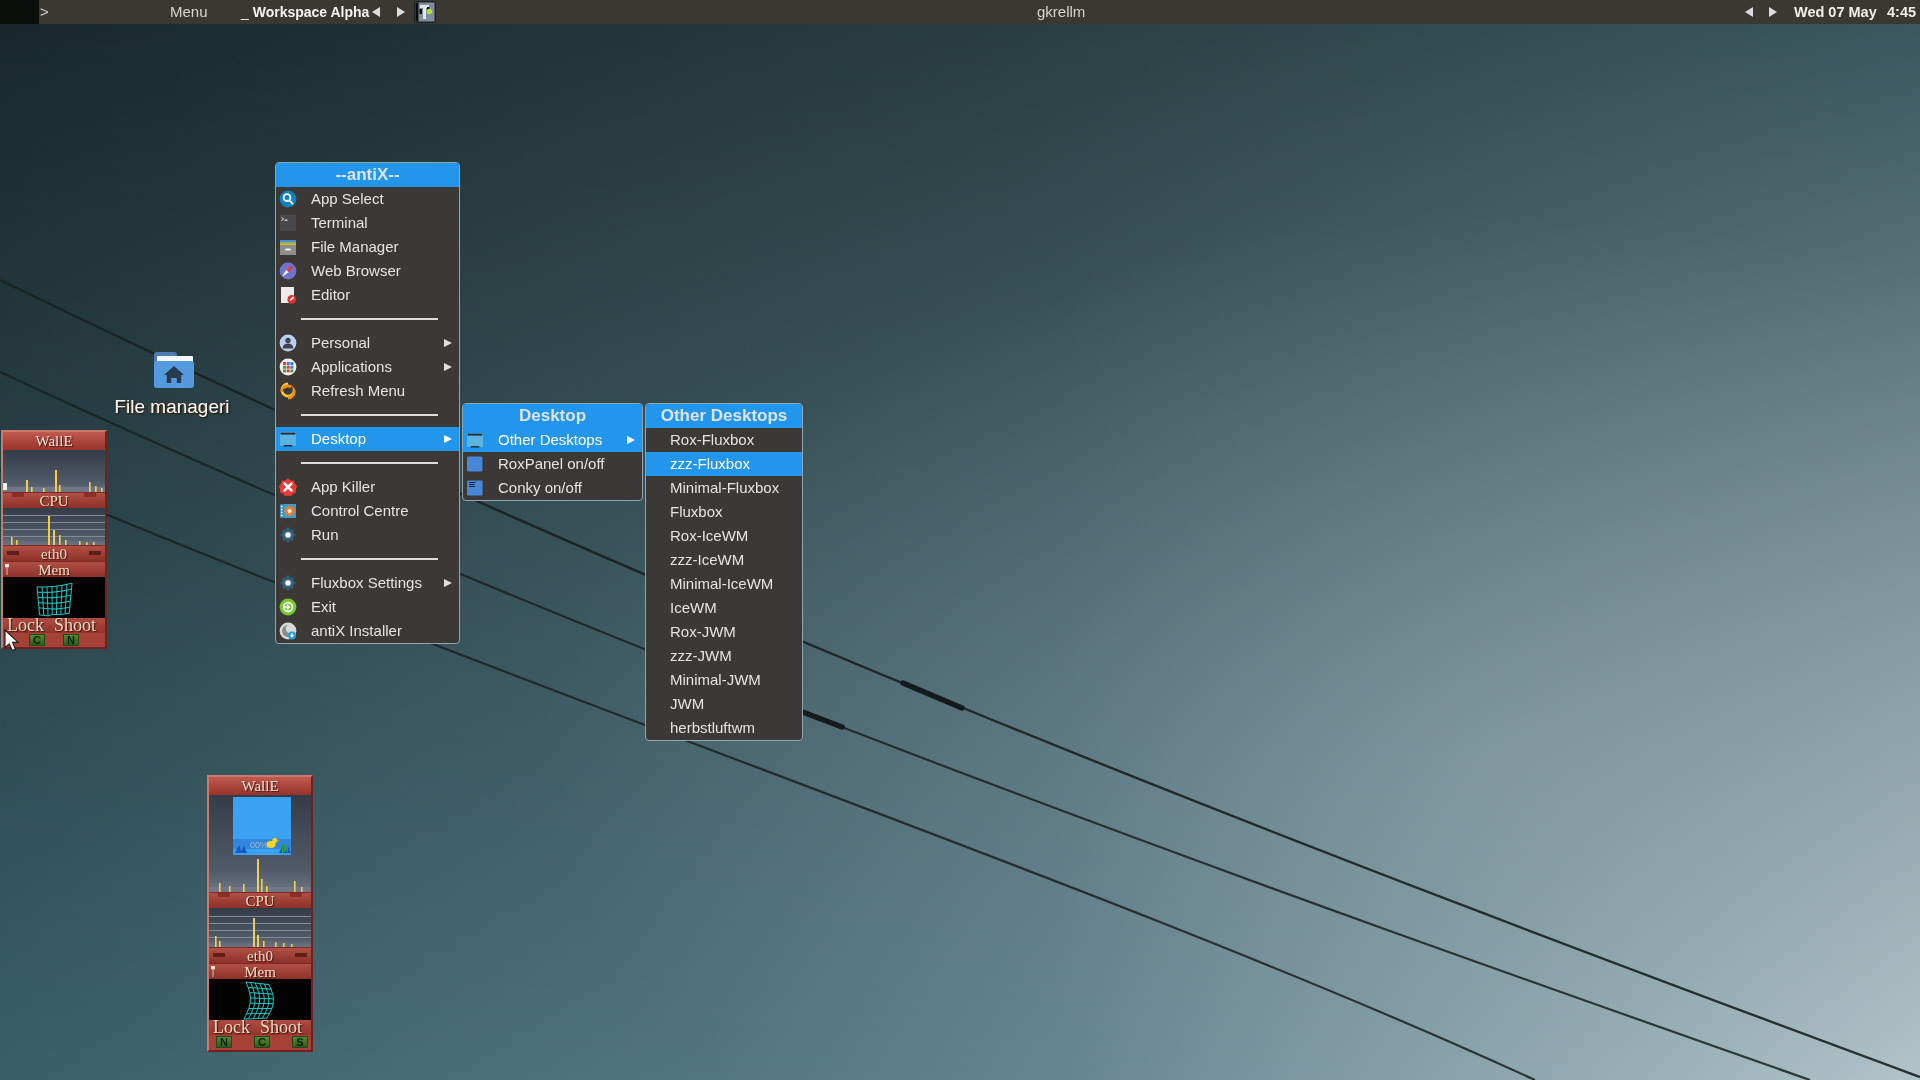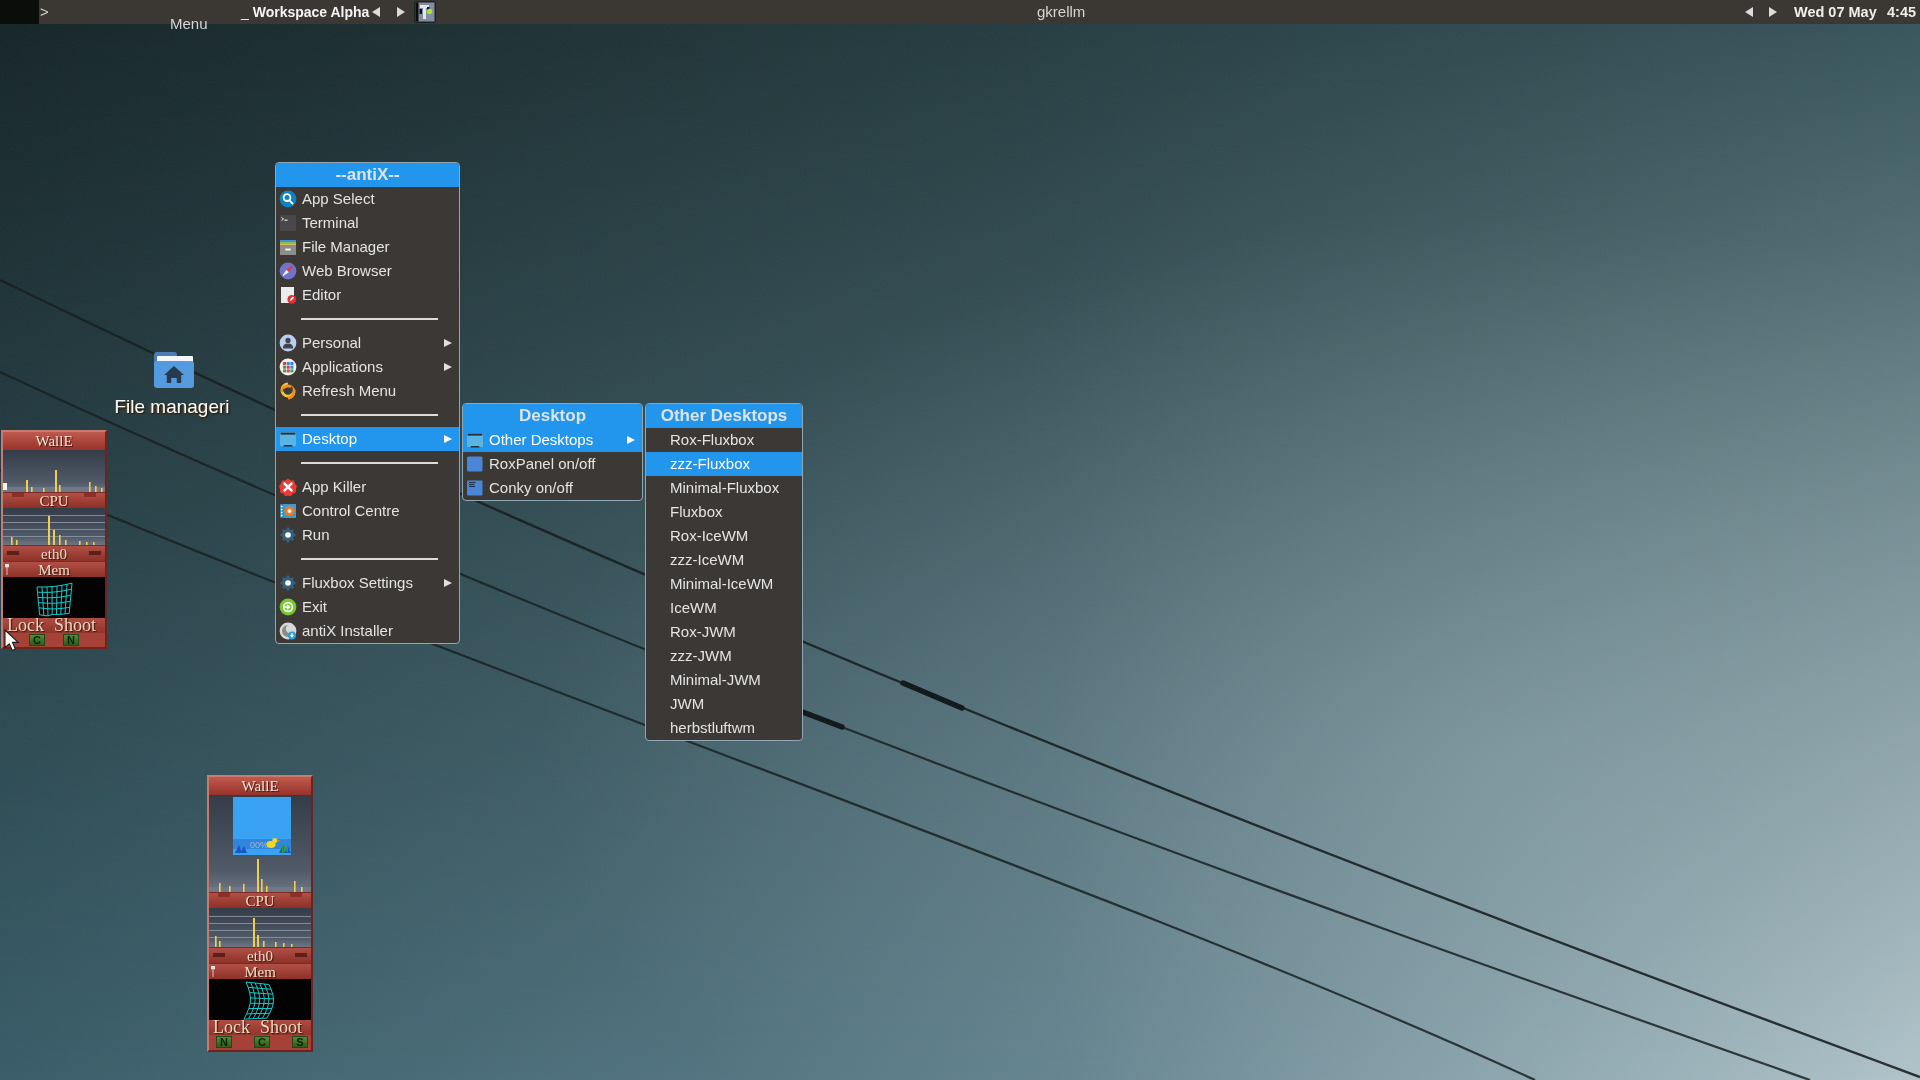--- a/index.html
+++ b/index.html
@@ -10,21 +10,21 @@
 #noise { position:absolute; left:0; top:0; z-index:2; opacity:0.045; pointer-events:none; }
 
 #panel { position:absolute; left:0; top:0; width:1920px; height:24px; background:#3b3733; z-index:10; }
 #pblack { position:absolute; left:0; top:0; width:39px; height:24px; background:#0b0d0b; }
 .ptxt { position:absolute; top:0; height:24px; line-height:24px; font-size:15px; color:#d6d5d2; }
 .tri-l { position:absolute; width:0; height:0; border-right:8px solid #dcdcdc; border-top:5px solid transparent; border-bottom:5px solid transparent; top:7px; }
 .tri-r { position:absolute; width:0; height:0; border-left:8px solid #dcdcdc; border-top:5px solid transparent; border-bottom:5px solid transparent; top:7px; }
 
 .menu { position:absolute; background:#3b3835; border:1px solid #90a6b3; border-radius:4px; font-size:15px; color:#e4e4e4; z-index:20; }
 .mtitle { height:24px; line-height:24px; background:#2196ec; border-radius:3px 3px 0 0; color:#dde3e9; font-weight:bold; text-align:center; font-size:17px; }
-.item { height:24px; line-height:24px; position:relative; padding-left:26px; white-space:nowrap; }
+.item { height:24px; line-height:24px; position:relative; padding-left:35px; white-space:nowrap; }
 .item.hl { background:#2196ec; color:#fff; }
 .item .ic { position:absolute; left:3px; top:3px; width:18px; height:18px; }
 .sep { height:24px; position:relative; }
 .sep:after { content:""; position:absolute; left:25px; right:21px; top:11px; height:2px; background:#dcdcdc; }
 .arr { position:absolute; right:7px; top:7.5px; width:0; height:0; border-left:8px solid #e0e0e0; border-top:4.5px solid transparent; border-bottom:4.5px solid transparent; }
 .item.hl .arr { border-left-color:#fff; }
 
 #ficon { position:absolute; left:152px; top:350px; z-index:5; }
 #flabel { position:absolute; left:92px; top:396px; width:160px; text-align:center; font-size:19px; color:#fdfdfd; z-index:5;
   text-shadow: 1px 1px 2px rgba(10,10,10,0.95), -1px 0 0 rgba(190,110,30,0.45), 1px 2px 3px rgba(150,80,20,0.35); }
@@ -84,21 +84,21 @@
 <svg id="noise" width="1920" height="1080">
   <filter id="nf">
       <feTurbulence type="fractalNoise" baseFrequency="0.55" numOctaves="2" stitchTiles="stitch"></feTurbulence>
   <feColorMatrix type="saturate" values="0"></feColorMatrix>
     </filter>
   <rect width="1920" height="1080" filter="url(#nf)"></rect>
 </svg>
 <div id="panel">
   <div id="pblack"></div>
   <span class="ptxt" style="left:40px;">&gt;</span>
-  <span class="ptxt" style="left:170px;margin-top:12px;">Menu</span>
+  <span class="ptxt" style="left:170px;">Menu</span>
   <span class="ptxt" style="left:234px;color:#f5f5f4;font-size:14px;margin-left:7px;">_ <b>Workspace Alpha</b></span>
   <span class="tri-l" style="left:372px;"></span>
   <span class="tri-r" style="left:397px;"></span>
   <svg style="position:absolute;left:414px;top:1px;" width="22" height="22">
     <rect x="0" y="0" width="22" height="22" rx="2" fill="#1c2423"></rect>
     <rect x="1.5" y="1.5" width="19" height="19" fill="#828ea0"></rect>
     <rect x="1.5" y="1.5" width="3" height="19" fill="#0a0d0c"></rect>
     <rect x="6" y="4" width="9" height="3" fill="#e4e7ea"></rect>
     <rect x="9" y="4" width="3" height="14" fill="#e4e7ea"></rect>
     <rect x="5.5" y="8" width="2.5" height="5" fill="#111"></rect>

